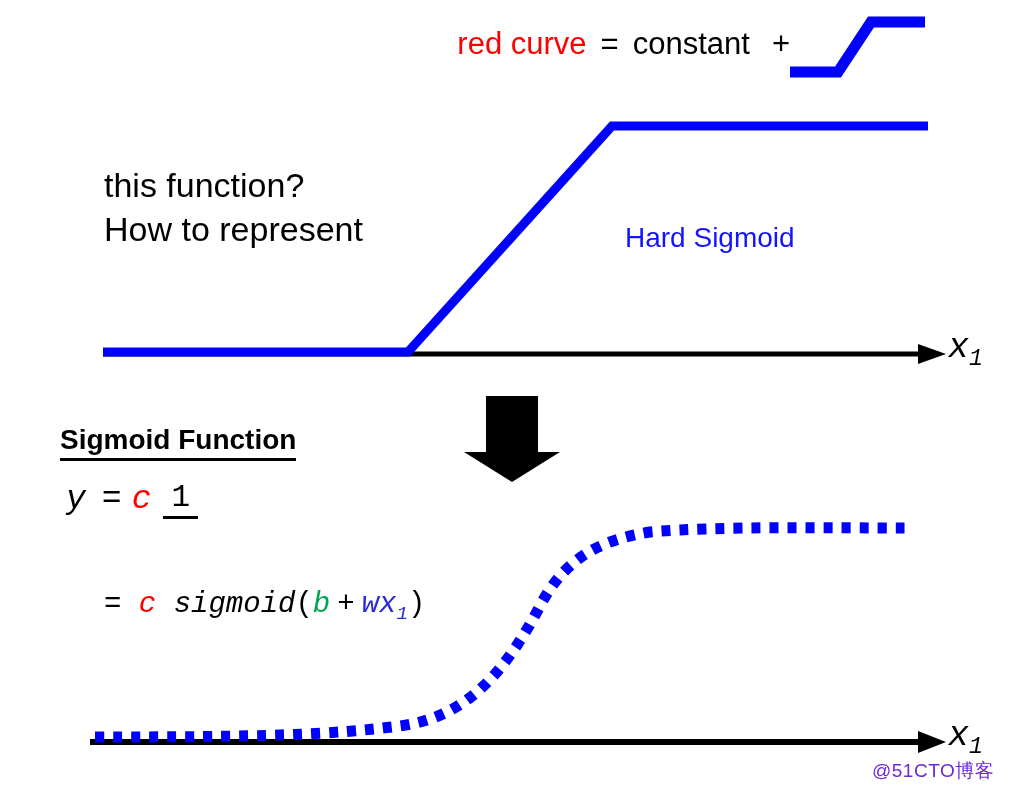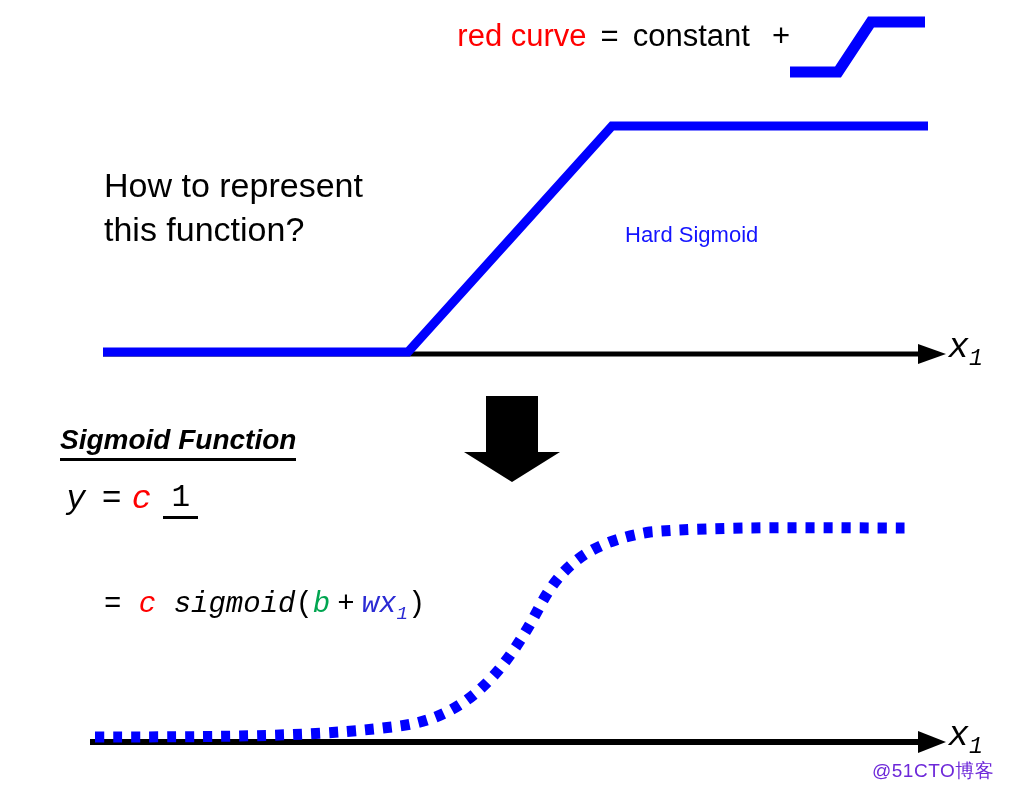--- a/index.html
+++ b/index.html
@@ -20,21 +20,21 @@
   }
   .abs { position: absolute; }
 
   
   #top-line {
     left: 0px;
     top: 18px;
     width: 790px;
     height: 52px;
     display: flex;
-    align-items: flex-start;
+    align-items: center;
     justify-content: flex-end;
     font-size: 31px;
     color: #000000;
     white-space: nowrap;
   }
   #top-line .red-curve {
     color: #ff0000;
   }
   #top-line .seg { margin-right: 0px; }
   .sp-eq   { padding: 0 14px; }
@@ -46,32 +46,31 @@
     top: 164px;
     font-size: 34px;
     line-height: 1.28;
     color: #000000;
   }
 
   
   #hard-sigmoid-label {
     left: 625px;
     top: 222px;
-    font-size: 22px;
+    font-size: 28px;
     color: #1414ff;
     white-space: nowrap;
   }
 
   
   #sigmoid-heading {
     left: 60px;
     top: 424px;
     font-size: 28px;
     font-weight: bold;
-    font-style: italic;
     color: #000000;
     border-bottom: 3px solid #000000;
     padding-bottom: 2px;
     line-height: 1.15;
   }
 
   
   .math {
     font-family: Liberation Mono, monospace;
     font-style: italic;
@@ -178,22 +177,22 @@
   </svg>
 
   <div id="top-line" class="abs">
     <span class="red-curve seg">red curve</span>
     <span class="sp-eq">=</span>
     <span class="seg">constant</span>
     <span class="sp-wide">+</span>
   </div>
 
   <div id="question" class="abs">
+    <div>this function?</div>
     <div>How to represent</div>
-    <div>this function?</div>
   </div>
 
   <div id="hard-sigmoid-label" class="abs">Hard Sigmoid</div>
 
   <div id="sigmoid-heading" class="abs">Sigmoid Function</div>
 
   <div id="formula1" class="abs math">
     <span class="lead">y</span>
     <span class="lead up" style="margin:0 10px;">=</span>
     <span class="lead c-red">c</span>

